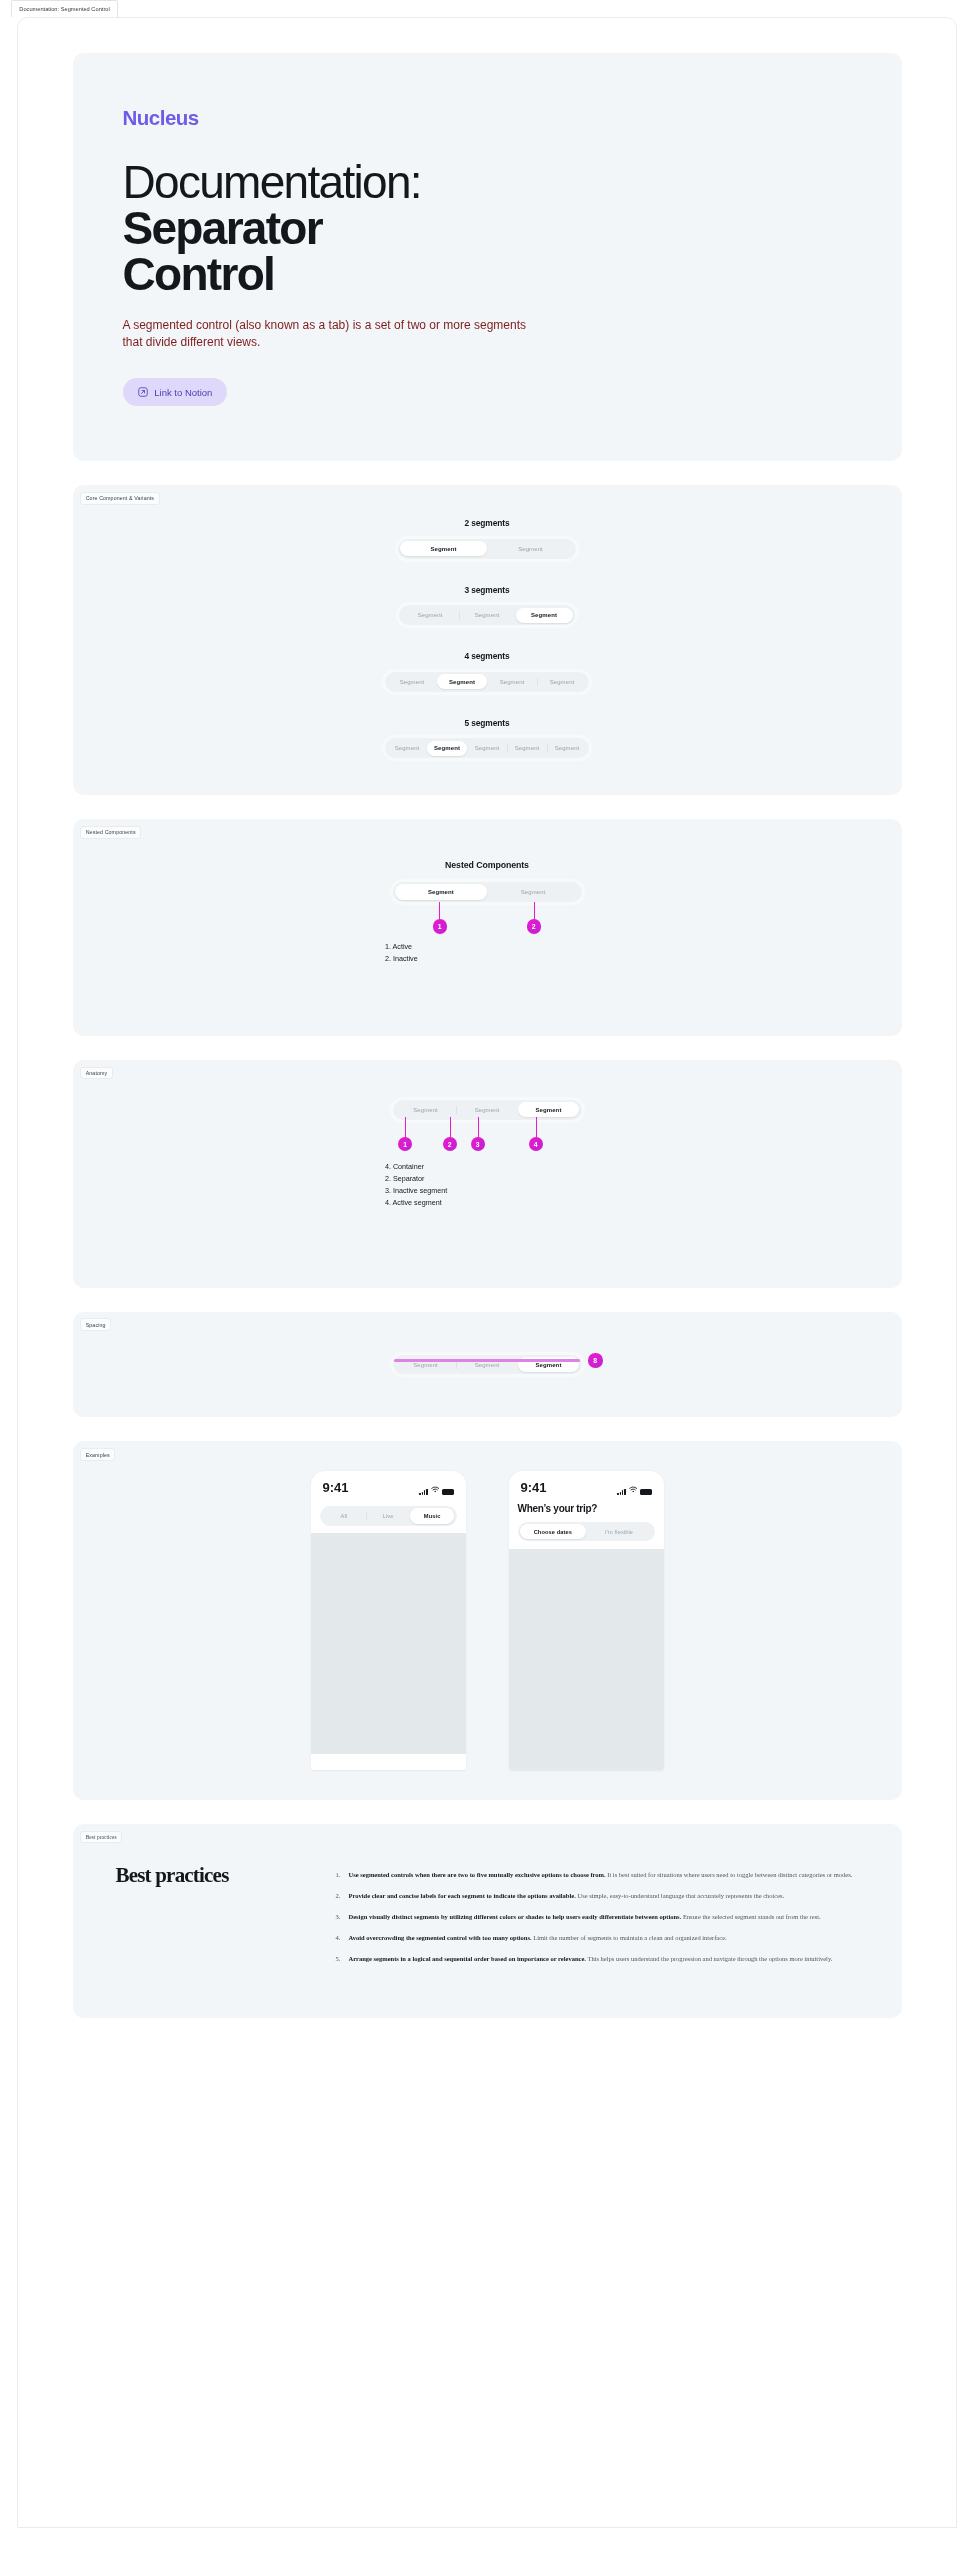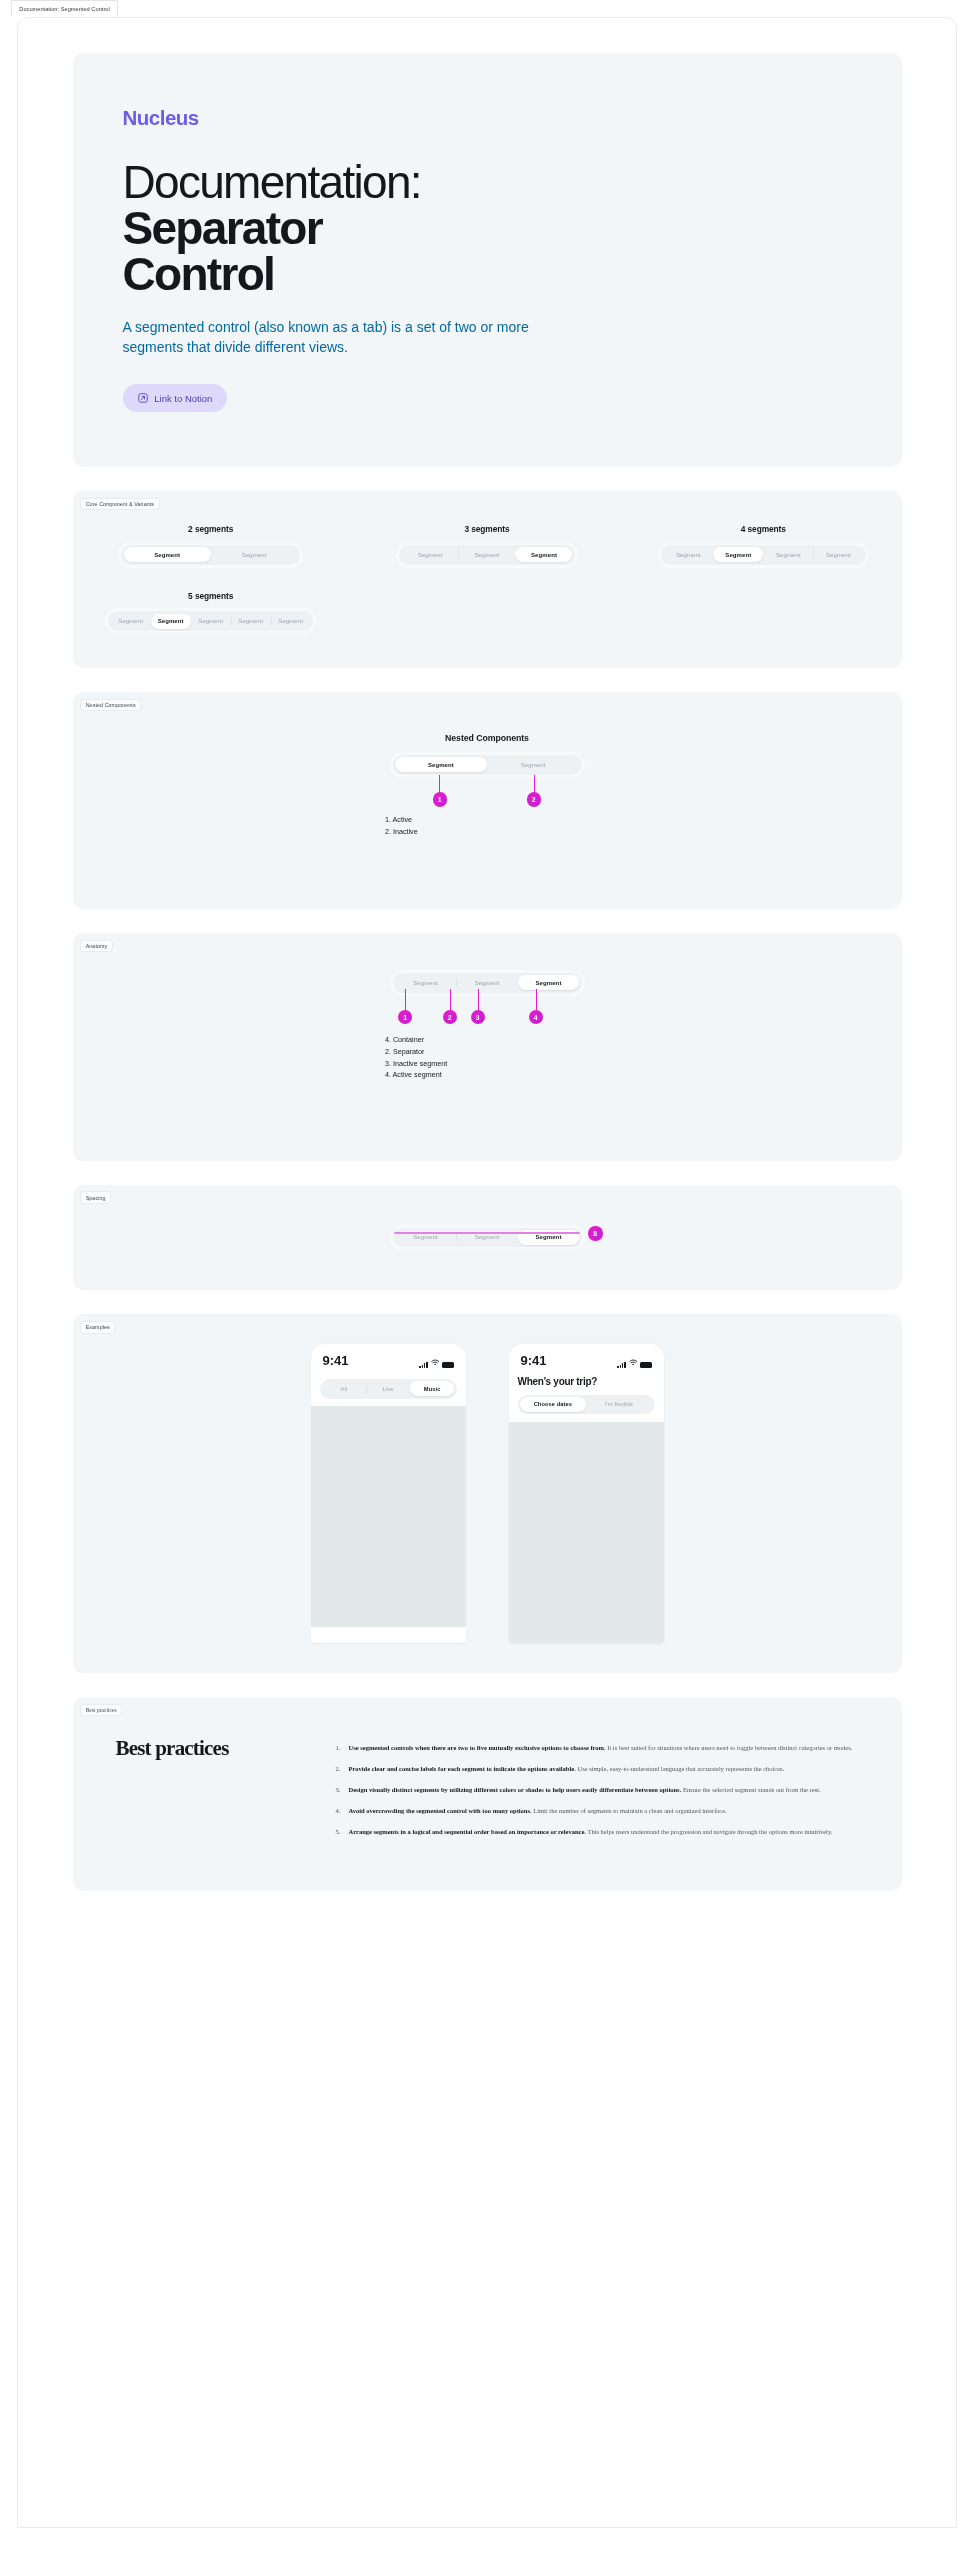--- a/index.html
+++ b/index.html
@@ -78,23 +78,23 @@
     margin-top: 29px;
     font-size: 46px;
     line-height: 1.0;
     letter-spacing: -1.7px;
     color: #14181c;
     font-weight: 400;
   }
   .h1 .bold { font-weight: 700; display: block; }
   .lede {
     margin-top: 20px;
-    font-size: 14px;
+    font-size: 12px;
     line-height: 1.45;
-    color: #0369a1;
+    color: #7f1d1d;
     max-width: 426px;
   }
   .notion-btn {
     margin-top: 27px;
     display: inline-flex;
     align-items: center;
     gap: 6.8px;
     background: #ded9fb;
     color: #4b3fb0;
     border: none;
@@ -140,21 +140,21 @@
     height: 56%;
     width: 0.8px;
     background: #dde4e8;
   }
   .seg.active::before, .seg.active + .seg::before { background: transparent; }
 
   
   .variants { padding: 33px 0 37px 0; }
   .vgrid {
     display: grid;
-    grid-template-columns: 1fr 1fr 1fr;
+    grid-template-columns: 1fr;
     row-gap: 26px;
     justify-items: center;
   }
   .vcell { text-align: center; }
   .vtitle {
     font-size: 8.4px;
     font-weight: 700;
     color: #14181c;
     margin-bottom: 10.7px;
     letter-spacing: -0.1px;

